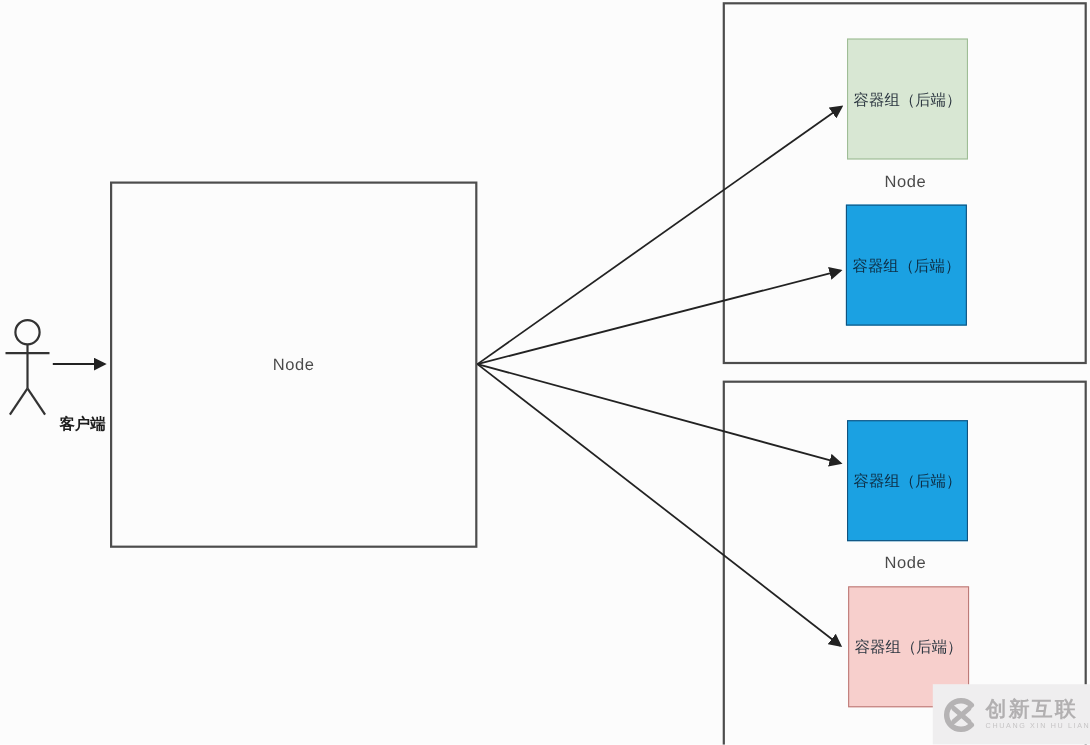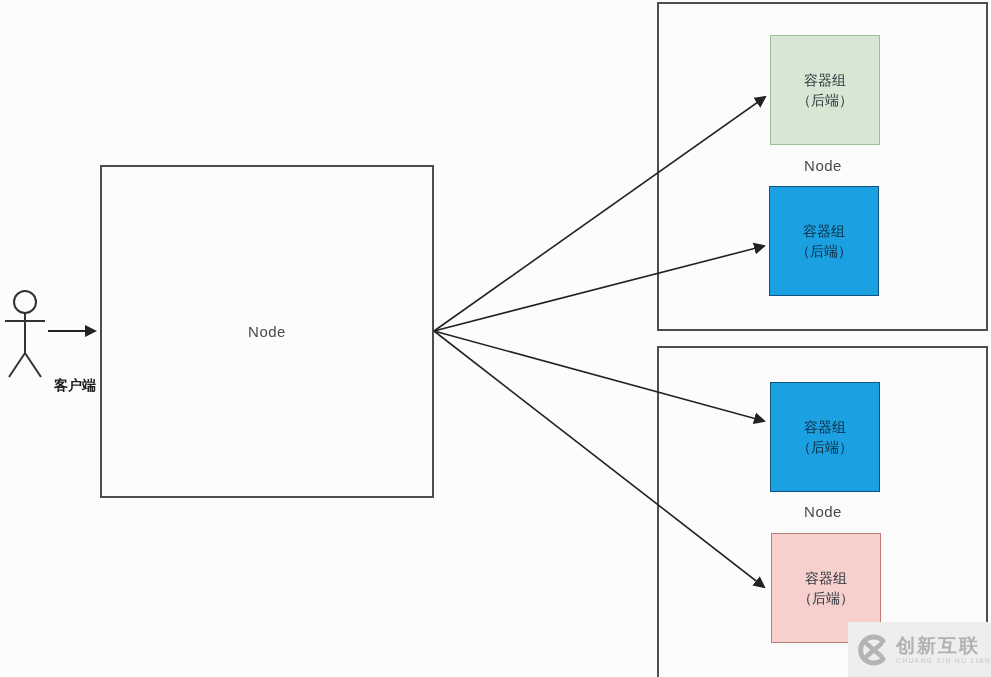--- a/index.html
+++ b/index.html
@@ -15,21 +15,21 @@
   }
   .node-box-label{font-size:15px;color:#4a4a4a;letter-spacing:0.5px;}
   .panel{
     position:absolute;width:331px;box-sizing:border-box;
     border:2px solid #4d4d4d;background:transparent;z-index:0;
   }
   .panel-top{left:657px;top:2px;height:329px;}
   .panel-bottom{left:657px;top:346px;height:340px;}
   .pod{
     position:absolute;width:110px;height:110px;box-sizing:border-box;
-    border:1.5px solid transparent;display:flex;flex-direction:column;
+    border:1.5px solid transparent;display:flex;flex-direction:row;
     align-items:center;justify-content:center;z-index:2;
     font-size:14px;line-height:20px;text-align:center;color:#2b3640;
   }
   .pod-1{left:770px;top:35px;}
   .pod-2{left:769px;top:186px;color:#0e2c42;}
   .pod-3{left:770px;top:382px;color:#0e2c42;}
   .pod-4{left:771px;top:533px;}
   .panel-node-label{
     position:absolute;width:132px;text-align:center;z-index:2;
     font-size:15px;color:#4a4a4a;letter-spacing:0.5px;

